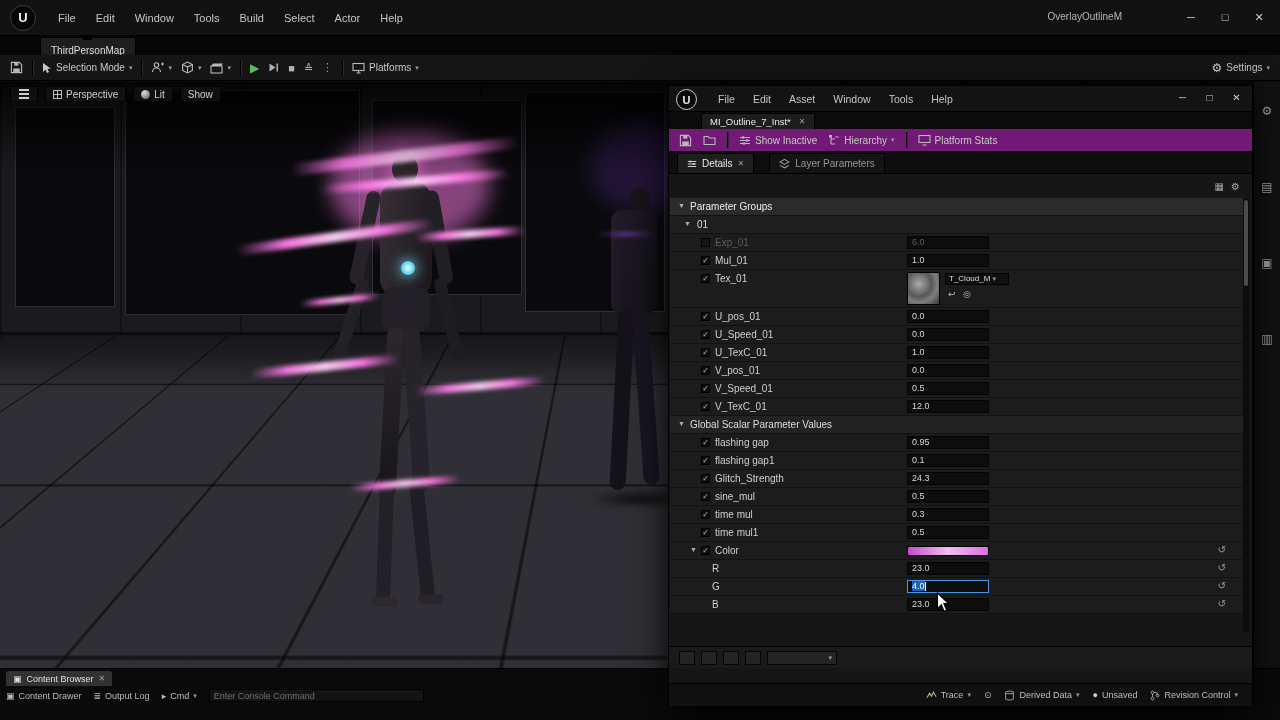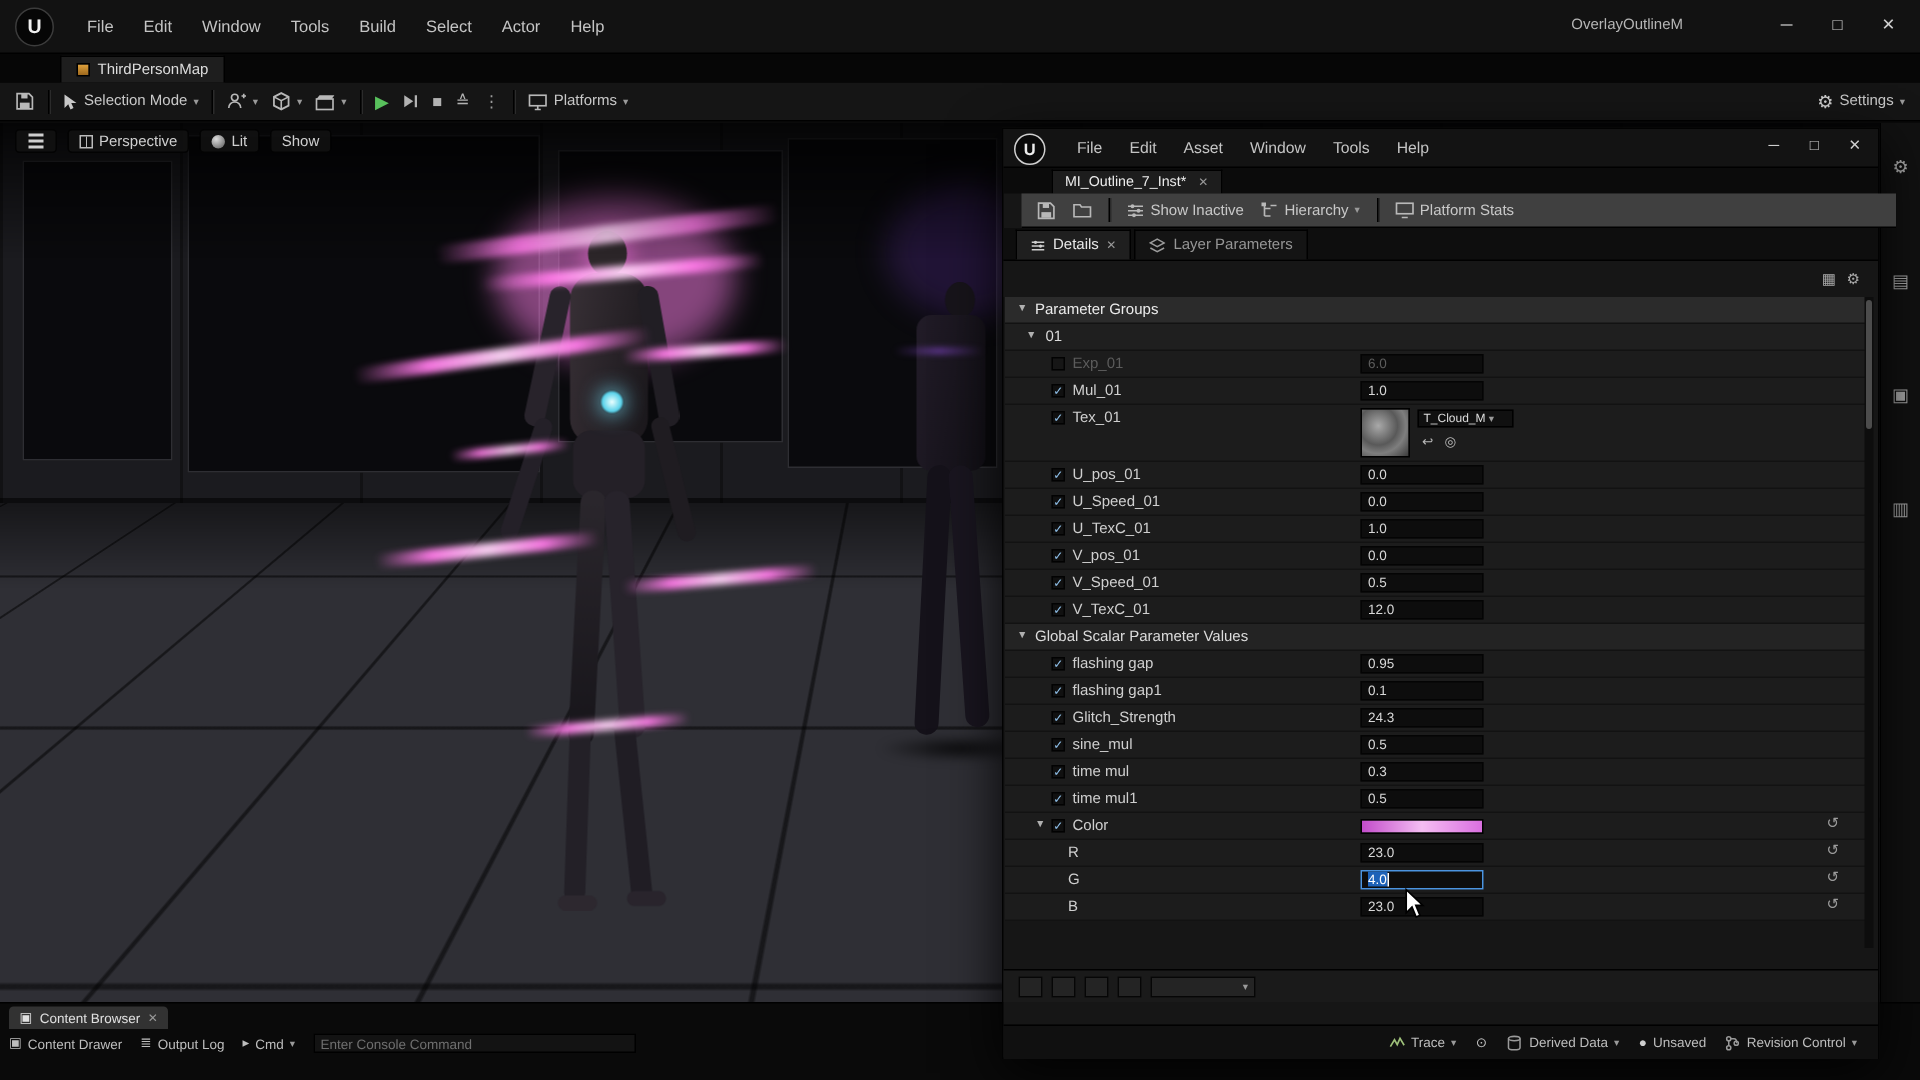--- a/index.html
+++ b/index.html
@@ -14,21 +14,21 @@
     color:#f0f0f0;font-weight:bold;font-size:13px;line-height:24px;text-align:center;}
   .menus{position:absolute;left:48px;top:0;height:36px;display:flex;align-items:center;}
   .menu-item{padding:4px 10px;font-size:11px;color:#c4c4c4;cursor:default;}
   .win-title{position:absolute;right:158px;top:11px;font-size:10px;color:#b5b5b5;}
   .winbtns{position:absolute;right:4px;top:4px;display:flex;}
   .winbtn{width:34px;height:26px;text-align:center;line-height:26px;font-size:11px;color:#cfcfcf;}
 
   
   .leveltabs{position:absolute;left:0;top:36px;width:1280px;height:19px;background:#060606;z-index:3;}
   .level-tab{position:absolute;left:40px;top:1px;height:18px;background:#1e1e1e;border:1px solid #000;border-bottom:none;
-    display:flex;align-items:center;padding:0 10px;font-size:10px;color:#ddd;gap:5px;}
+    display:flex;align-items:center;padding:0 10px;font-size:10px;color:#ddd;gap:5px;flex-direction:column;}
   .level-tab .doc{width:9px;height:9px;background:linear-gradient(#e0a23c,#9d681d);border:1px solid #000;}
 
   
   .toolbar{position:absolute;left:0;top:55px;width:1280px;height:26px;background:#151515;border-bottom:1px solid #000;
     display:flex;align-items:center;padding-left:10px;gap:9px;z-index:3;font-size:10px;}
   .tsep{width:1px;height:16px;background:#000;box-shadow:1px 0 0 #2b2b2b;}
   .tbtn{display:flex;align-items:center;gap:4px;color:#c8c8c8;}
   .car{font-size:7px;color:#9a9a9a;font-style:normal;}
   .play{color:#58c05c;font-size:12px;line-height:12px;}
   .gray-glyph{color:#b2b2b2;font-size:11px;line-height:12px;}
@@ -81,23 +81,23 @@
   .mat-logo{position:absolute;left:7px;top:3px;width:21px;height:21px;border-radius:50%;border:1px solid #d0d0d0;color:#ececec;
     font-size:11px;font-weight:bold;text-align:center;line-height:20px;background:#0a0a0a;}
   .mat-menus{position:absolute;left:40px;top:0;height:26px;display:flex;align-items:center;}
   .mat-menus .menu-item{padding:3px 9px;font-size:10.5px;}
   .mat-winbtns{position:absolute;right:2px;top:1px;display:flex;}
   .mat-winbtns .winbtn{width:27px;height:22px;line-height:22px;font-size:10px;}
   .mat-tabbar{position:absolute;left:0;top:26px;width:100%;height:17px;background:#0b0b0b;}
   .asset-tab{position:absolute;left:32px;top:1px;height:16px;background:#1d1d1d;border:1px solid #000;border-bottom:none;
     display:flex;align-items:center;gap:8px;padding:0 8px;font-size:9.5px;color:#ececec;}
   .tab-x{color:#9a9a9a;font-size:8px;}
-  .mat-toolbar{position:absolute;left:12px;top:43px;width:100%;height:23px;background:#404040;border-bottom:1px solid #000;
+  .mat-toolbar{position:absolute;left:0;top:43px;width:100%;height:23px;background:#701a75;border-bottom:1px solid #000;
     display:flex;align-items:center;gap:11px;padding-left:10px;font-size:10px;color:#c8c8c8;}
-  .panel-tabs{position:absolute;left:0;top:66px;width:100%;height:22px;background:#0e0e0e;border-bottom:1px solid #000;display:flex;align-items:flex-end;padding-left:8px;gap:2px;}
+  .panel-tabs{position:absolute;left:0;top:66px;width:100%;height:22px;background:#0e0e0e;border-bottom:1px solid #000;display:flex;align-items:flex-end;padding-left:8px;gap:15px;}
   .ptab{height:20px;display:flex;align-items:center;gap:5px;padding:0 9px;font-size:10px;}
   .ptab.active{background:#1f1f1f;border:1px solid #000;border-bottom:none;color:#e8e8e8;}
   .ptab.inactive{background:#141414;border:1px solid #000;border-bottom:none;color:#969696;margin-top:33px;}
   .searchrow{position:absolute;left:0;top:88px;width:100%;height:24px;background:#161616;}
   .searchbox{position:absolute;left:10px;top:4px;width:535px;height:16px;background:#0c0c0c;border:1px solid #020202;border-radius:3px;
     display:flex;align-items:center;padding:0 5px;gap:5px;}
   .searchbox input{flex:1;background:transparent;border:none;outline:none;color:#ccc;font-size:9.5px;font-family:"Liberation Sans",sans-serif;}
   .searchbox input::placeholder{color:#707070;}
   .search-side{position:absolute;top:7px;color:#a8a8a8;font-size:10px;}
 

